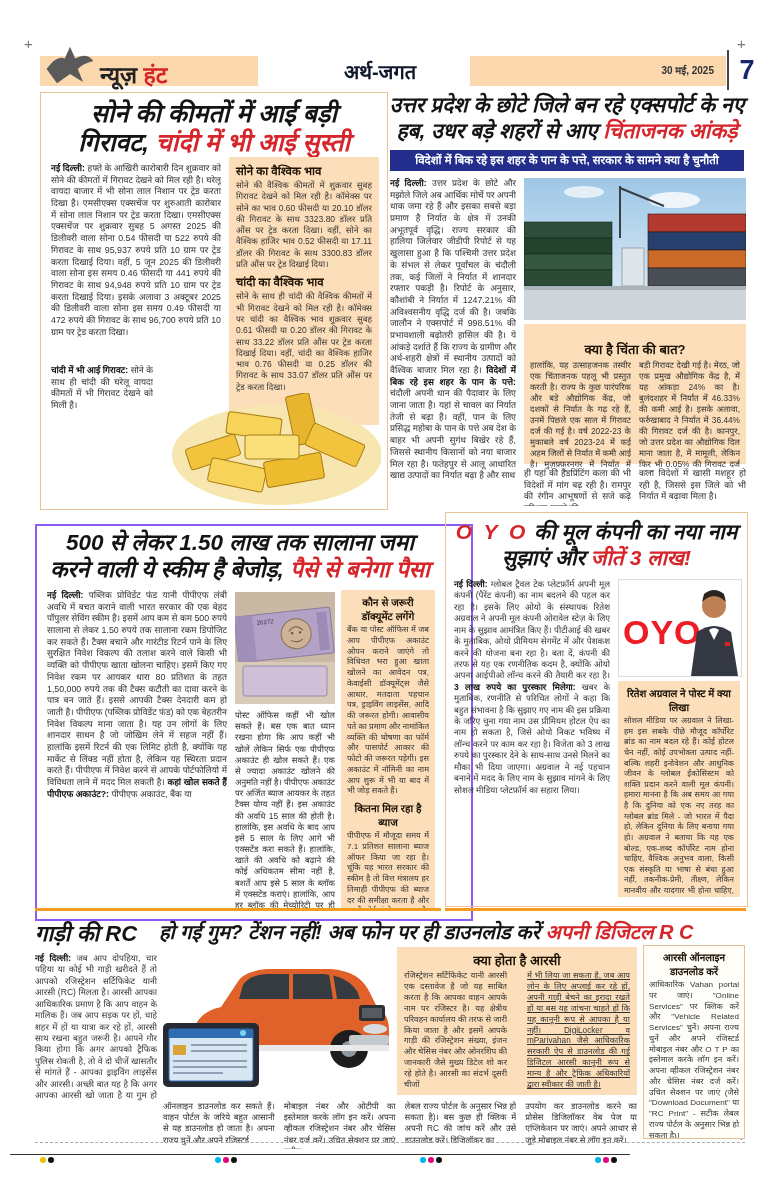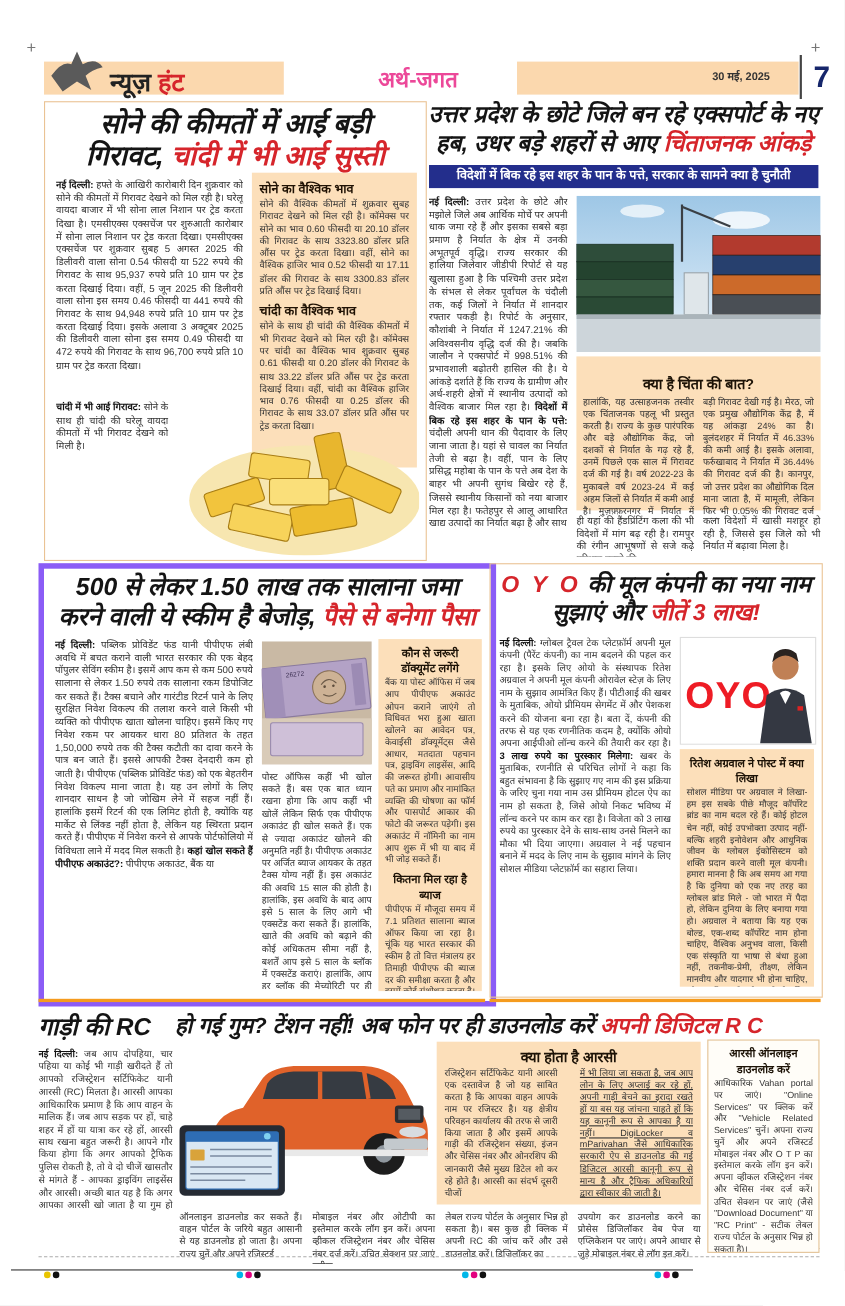--- a/index.html
+++ b/index.html
@@ -29,23 +29,23 @@
   <div class="abs banner" style="left:40px;top:56px;width:218px;height:30px;"></div>
   <div class="abs" style="left:44px;top:42px;width:52px;height:46px;">
     <svg viewBox="0 0 40 34" width="52" height="46">
         <path d="M2 20 Q10 9 16 12 L20 3 L24 12 Q33 7 38 14 Q30 16 26 20 L30 30 L20 24 L10 31 Z" fill="#5a5a5a"></path>
       </svg>
   </div>
   <div class="abs" style="left:100px;top:58px;font-size:23px;font-weight:700;">
     <span>न्यूज़</span>
     <span class="red">हंट</span>
   </div>
-  <div class="abs" style="left:290px;top:58px;width:180px;text-align:center;font-size:20px;font-weight:700;color:#ec4899;">अर्थ-जगत</div>
+  <div class="abs" style="left:290px;top:58px;width:180px;text-align:center;font-size:20px;font-weight:700;color:#0f172a;">अर्थ-जगत</div>
   <div class="abs banner" style="left:470px;top:56px;width:256px;height:30px;">
-    <div style="text-align:right;padding-right:26px;line-height:30px;font-size:10px;font-weight:700;color:#333;">30 मई, 2025</div>
+    <div style="text-align:right;padding-right:12px;line-height:30px;font-size:10px;font-weight:700;color:#333;">30 मई, 2025</div>
   </div>
   <div class="abs" style="left:727px;top:50px;width:36px;height:40px;background:#fff;border-left:2px solid #444;text-align:center;font-size:27px;font-weight:700;color:#16266b;line-height:40px;">7</div>
 
   <div class="abs" style="left:40px;top:92px;width:346px;height:416px;border:1px solid #eac394;">
     <div class="abs hl" style="left:6px;top:6px;width:334px;text-align:center;font-size:25px;line-height:1.15;">
       <span>सोने की कीमतों में आई बड़ी</span><br>
       <span>गिरावट, </span><span class="red">चांदी में भी आई सुस्ती</span>
     </div>
     <div class="abs bt" style="left:10px;top:70px;width:170px;height:198px;">
       <b>नई दिल्ली:</b>
@@ -126,21 +126,21 @@
         <div class="bt" style="width:50%;font-size:8.3px;height:112px;">हालांकि, यह उत्साहजनक तस्वीर एक चिंताजनक पहलू भी प्रस्तुत करती है। राज्य के कुछ पारंपरिक और बड़े औद्योगिक केंद्र, जो दशकों से निर्यात के गढ़ रहे हैं, उनमें पिछले एक साल में गिरावट दर्ज की गई है। वर्ष 2022-23 के मुकाबले वर्ष 2023-24 में कई अहम जिलों से निर्यात में कमी आई है। मुज़फ़्फ़रनगर में निर्यात में 45.09% की</div>
         <div class="bt" style="width:50%;font-size:8.3px;height:112px;">बड़ी गिरावट देखी गई है। मेरठ, जो एक प्रमुख औद्योगिक केंद्र है, में यह आंकड़ा 24% का है। बुलंदशहर में निर्यात में 46.33% की कमी आई है। इसके अलावा, फर्रुखाबाद ने निर्यात में 36.44% की गिरावट दर्ज की है। कानपुर, जो उत्तर प्रदेश का औद्योगिक दिल माना जाता है, में मामूली, लेकिन फिर भी 0.05% की गिरावट दर्ज हुई है।</div>
       </div>
     </div>
     <div class="abs" style="left:136px;top:376px;width:222px;height:38px;display:flex;gap:8px;">
       <div class="bt" style="width:50%;height:38px;">ही यहां की हैंडप्रिंटिंग कला की भी विदेशों में मांग बढ़ रही है। रामपुर की रंगीन आभूषणों से सजे कढ़े परिधान बनाने की</div>
       <div class="bt" style="width:50%;height:38px;">कला विदेशों में खासी मशहूर हो रही है, जिससे इस जिले को भी निर्यात में बढ़ावा मिला है।</div>
     </div>
   </div>
 
-  <div class="abs" style="left:35px;top:512px;width:406px;height:393px;border:5px solid #8b5cf6;">
+  <div class="abs" style="left:35px;top:524px;width:406px;height:393px;border:2px solid #8b5cf6;padding-left:28px;">
     <div class="abs hl" style="left:4px;top:4px;width:398px;text-align:center;font-size:22.5px;line-height:1.18;">
       <span>500 से लेकर 1.50 लाख तक सालाना जमा</span><br>
       <span>करने वाली ये स्कीम है बेजोड़, </span><span class="red">पैसे से बनेगा पैसा</span>
     </div>
     <div class="abs bt" style="left:10px;top:64px;width:180px;height:320px;">
       <b>नई दिल्ली:</b>
       <span>पब्लिक प्रोविडेंट फंड यानी पीपीएफ लंबी अवधि में बचत कराने वाली भारत सरकार की एक बेहद पॉपुलर सेविंग स्कीम है। इसमें आप कम से कम 500 रुपये सालाना से लेकर 1.50 रुपये तक सालाना रकम डिपोजिट कर सकते हैं। टैक्स बचाने और गारंटीड रिटर्न पाने के लिए सुरक्षित निवेश विकल्प की तलाश करने वाले किसी भी व्यक्ति को पीपीएफ खाता खोलना चाहिए। इसमें किए गए निवेश रकम पर आयकर धारा 80 प्रतिशत के तहत 1,50,000 रुपये तक की टैक्स कटौती का दावा करने के पात्र बन जाते हैं। इससे आपकी टैक्स देनदारी कम हो जाती है।</span>
       <span>पीपीएफ (पब्लिक प्रोविडेंट फंड) को एक बेहतरीन निवेश विकल्प माना जाता है। यह उन लोगों के लिए शानदार साधन है जो जोखिम लेने में सहज नहीं हैं। हालांकि इसमें रिटर्न की एक लिमिट होती है, क्योंकि यह मार्केट से लिंक्ड नहीं होता है, लेकिन यह स्थिरता प्रदान करते हैं। पीपीएफ में निवेश करने से आपके पोर्टफोलियो में विविधता लाने में मदद मिल सकती है।</span>
       <b>कहां खोल सकते हैं पीपीएफ अकाउंट?:</b>
       <span>पीपीएफ अकाउंट, बैंक या</span>

